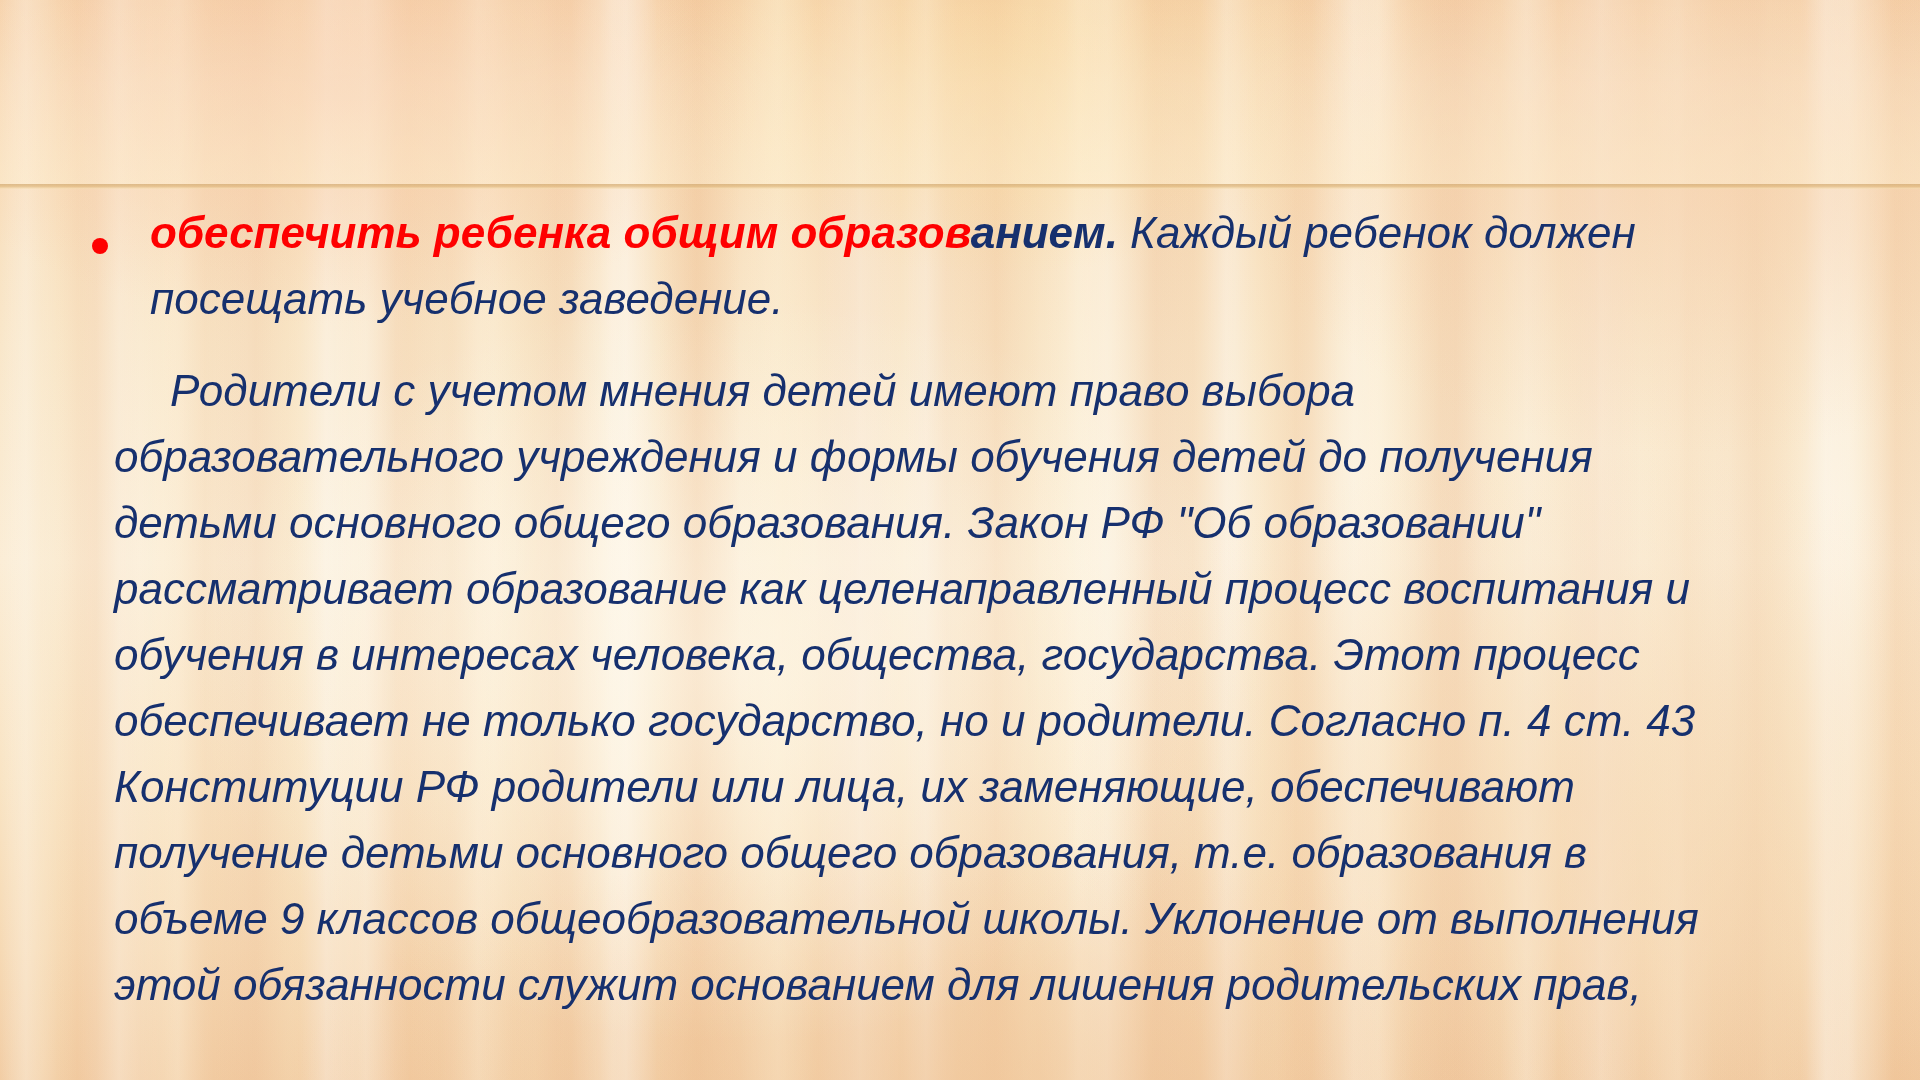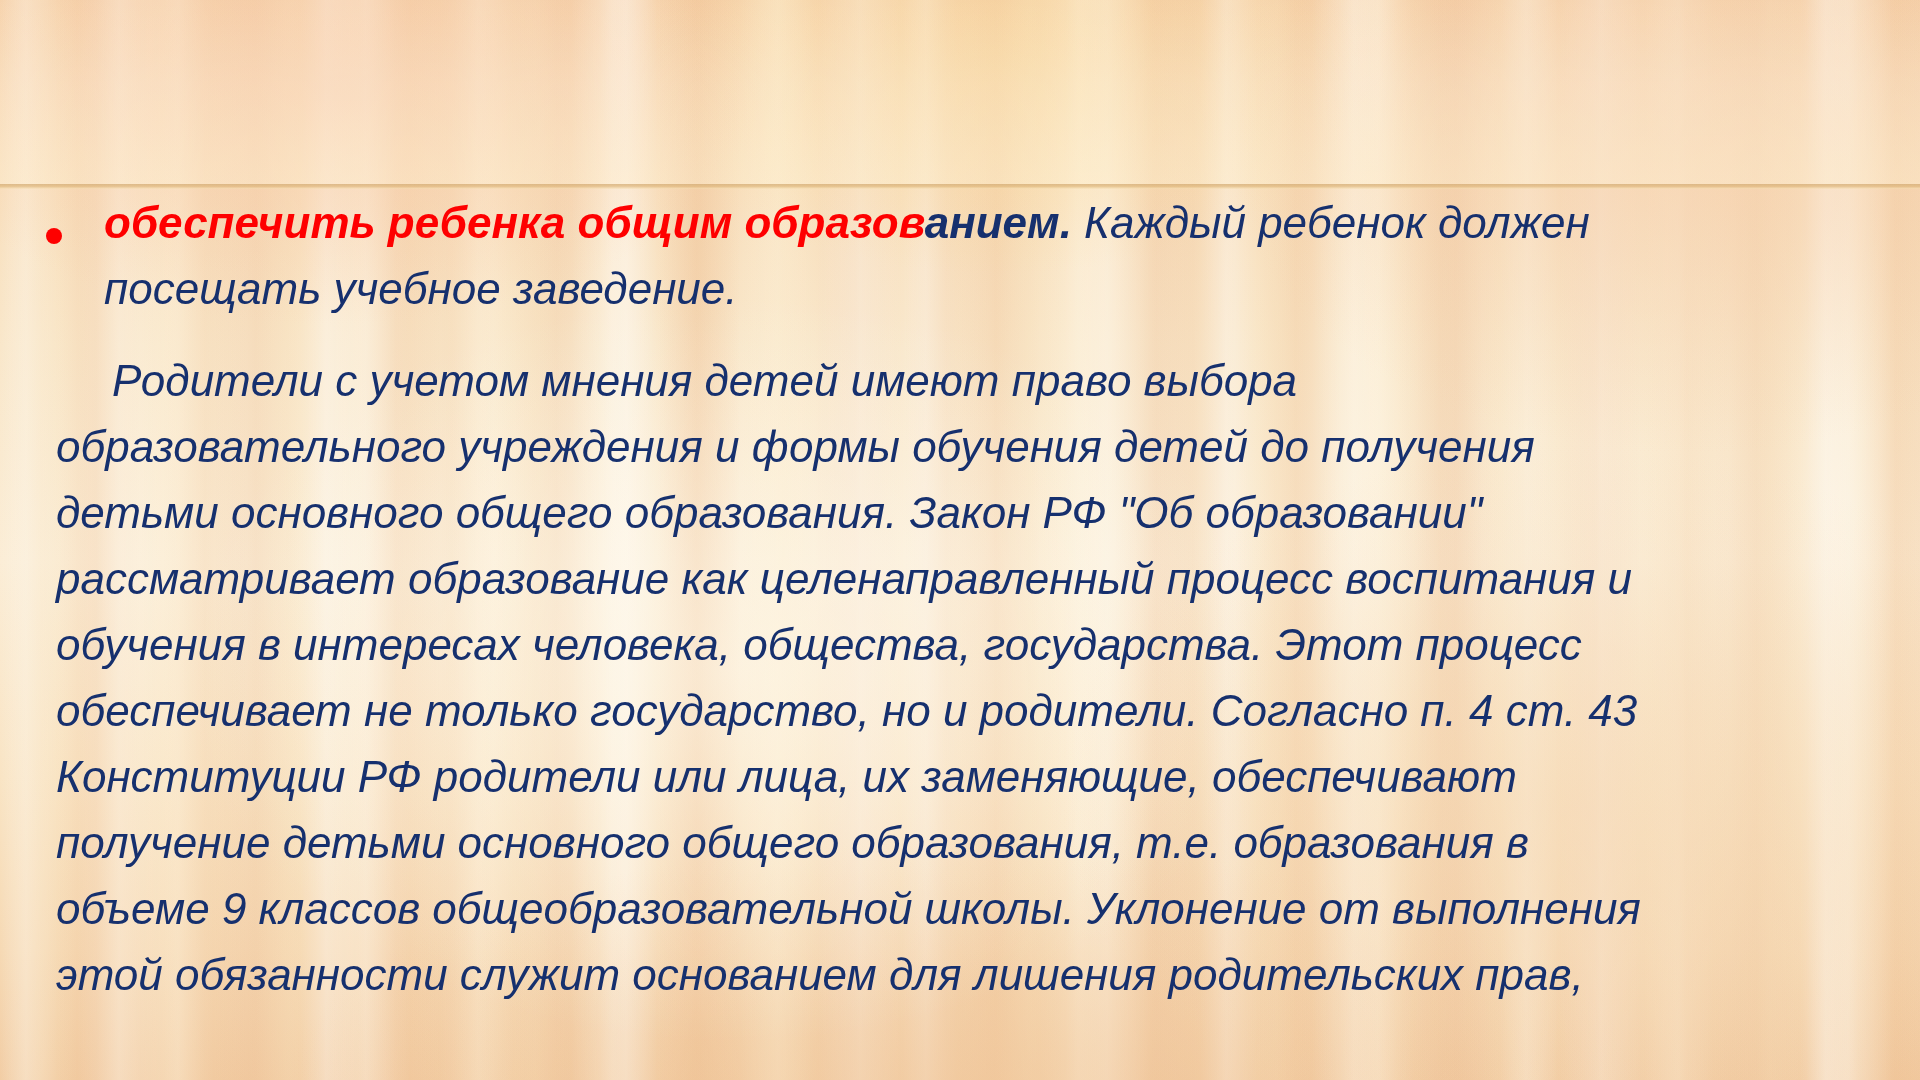--- a/index.html
+++ b/index.html
@@ -109,23 +109,24 @@
     line-height: 92px;
     letter-spacing: 1px;
     color: #15307b;
     white-space: nowrap;
   }
 
   
   .body-area {
     position: absolute;
     left: 0;
-    top: 190px;
+    top: 200px;
     width: 1708px;
     height: 880px;
+    padding-left: 46px;
   }
 
   .bullet-row {
     position: relative;
     margin: 0 0 0 0;
     padding: 0 60px 0 104px;
   }
   .bullet-dot {
     position: absolute;
     left: 46px;
@@ -145,21 +146,21 @@
   .bullet-text .hl {
     color: #fe0000;
     font-weight: bold;
   }
   .bullet-text .hl-blue {
     color: #16306e;
     font-weight: bold;
   }
 
   .para {
-    margin: 26px 0 0 0;
+    margin: 26px 0 0 12px;
     padding: 0 44px 0 56px;
     font-family: "Liberation Sans", sans-serif;
     font-style: italic;
     font-size: 44px;
     line-height: 66px;
     color: #16306e;
     text-indent: 56px;
     text-align: left;
   }
 </style>

